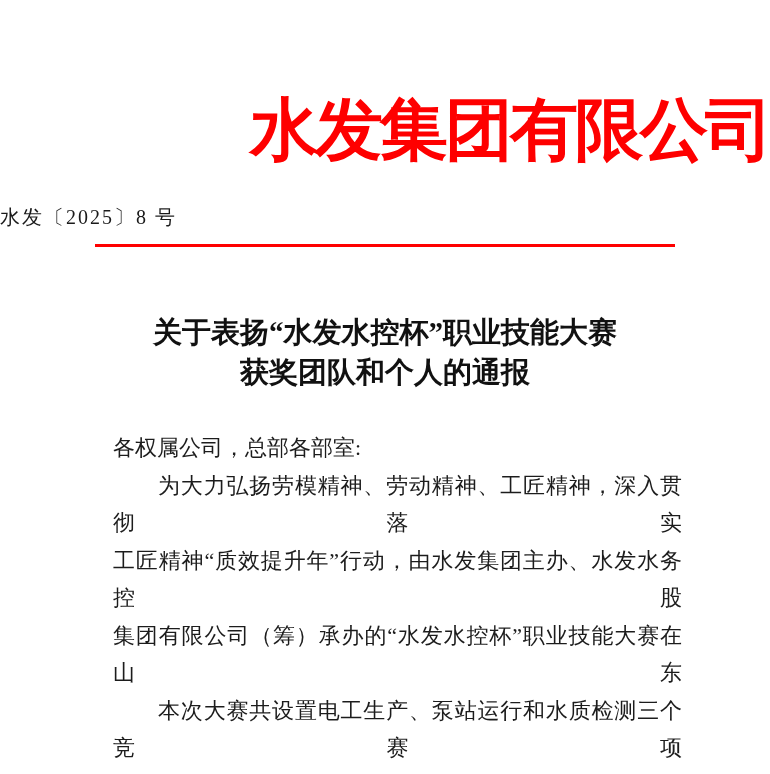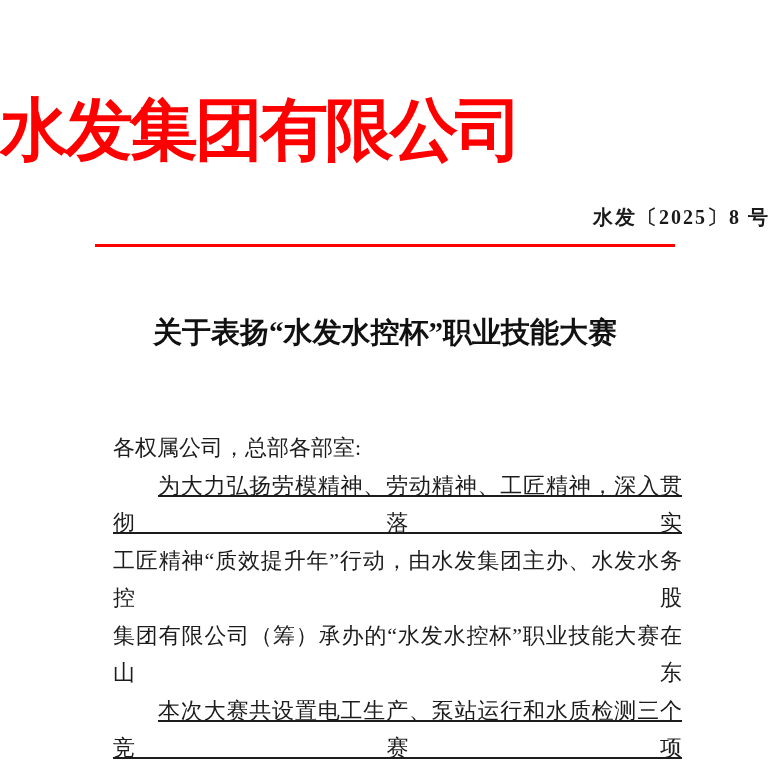--- a/index.html
+++ b/index.html
@@ -13,40 +13,39 @@
     height: 774px;
     background: #ffffff;
     overflow: hidden;
     font-family: "Liberation Serif", "DejaVu Serif", serif;
   }
   .letterhead {
     position: absolute;
     top: 88px;
     left: 0;
     width: 770px;
-    text-align: left;
+    text-align: right;
     font-size: 68px;
     font-weight: 900;
     color: #fe0000;
     letter-spacing: -3px;
     line-height: 84px;
     white-space: nowrap;
   }
   .doc-number {
     position: absolute;
     top: 203px;
     left: 0;
     width: 770px;
-    text-align: right;
+    text-align: left;
     font-size: 20px;
     color: #1a1a1a;
     letter-spacing: 2px;
     line-height: 28px;
     white-space: nowrap;
-    font-weight: bold;
   }
   .red-rule {
     position: absolute;
     top: 244px;
     left: 95px;
     width: 580px;
     height: 3px;
     background: #fe0000;
   }
   .doc-title {
@@ -72,36 +71,36 @@
   .body-line {
     white-space: normal;
     margin-left: 21px;
   }
   .body-line.fill {
     text-align: justify;
     text-align-last: justify;
   }
   .body-line.indent {
     text-indent: 45px;
-    text-decoration: underline;
   }
 </style>
 </head>
 <body>
 
 <div class="page">
 
   <div class="letterhead">水发集团有限公司</div>
 
   <div class="doc-number">水发〔2025〕8 号</div>
 
   <div class="red-rule"></div>
 
   <div class="doc-title">
     <div>关于表扬“水发水控杯”职业技能大赛</div>
+    <div>获奖团队和个人的通报</div>
   </div>
 
   <div class="body-text">
       <div class="body-line">各权属公司，总部各部室:</div>
       <div class="body-line fill indent">为大力弘扬劳模精神、劳动精神、工匠精神，深入贯彻落实</div>
       <div class="body-line fill">工匠精神“质效提升年”行动，由水发集团主办、水发水务控股</div>
       <div class="body-line fill">集团有限公司（筹）承办的“水发水控杯”职业技能大赛在山东</div>
       <div class="body-line fill indent">本次大赛共设置电工生产、泵站运行和水质检测三个竞赛项</div>
     </div>
 

